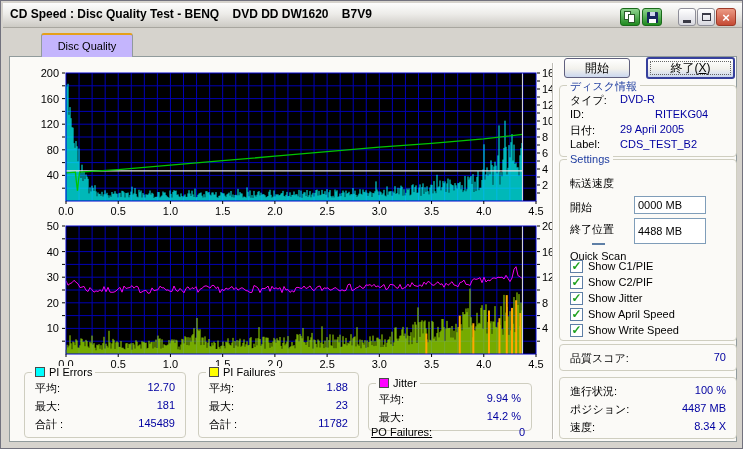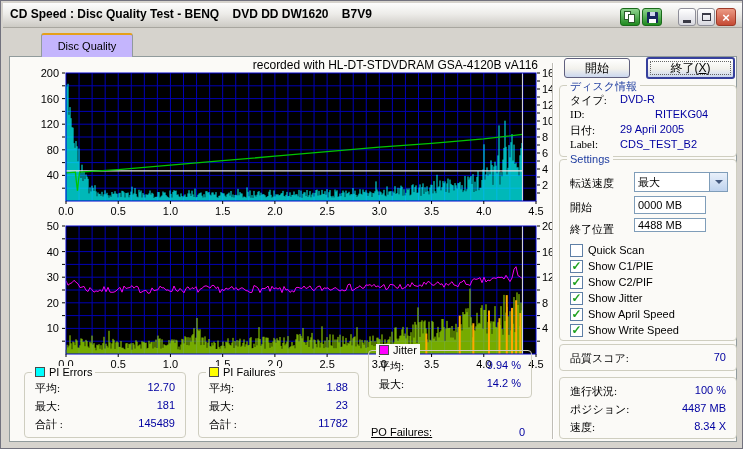--- a/index.html
+++ b/index.html
@@ -33,21 +33,21 @@
   .chart-header{position:absolute;left:240px;top:57px;width:297px;text-align:right;font-size:12px;color:#000;}
   svg text{font-family:"Liberation Sans",sans-serif;font-size:11px;fill:#000;}
   .divider{position:absolute;left:551px;top:62px;height:376px;width:0;
     border-left:1px solid #BFBDB6;border-right:1px solid #FFFFFF;}
   .fieldset{position:absolute;box-sizing:border-box;border:1px solid #CFCEC0;border-radius:4px;}
   .legend{position:absolute;top:-7px;left:7px;background:#FBFAF7;padding:0 3px;font-size:11px;
     display:flex;align-items:center;gap:4px;}
   .legend.blue{color:#1F3DA0;}
   .chip{display:inline-block;width:8px;height:8px;border:1px solid #4A4A4A;}
   .row{position:absolute;left:0;width:100%;height:15px;font-size:11px;}
-  .row .lbl{position:absolute;left:10px;color:#000;white-space:pre;font-family:Liberation Serif, serif;}
+  .row .lbl{position:absolute;left:10px;color:#000;white-space:pre;}
   .row .val{position:absolute;right:10px;color:#0000A0;text-align:right;white-space:pre;}
   .btn{position:absolute;box-sizing:border-box;border:1px solid #60607E;border-radius:3px;
     background:linear-gradient(180deg,#FFFFFF,#F2F1EC 55%,#CBD7EE);
     font-size:12px;color:#000;display:flex;align-items:center;justify-content:center;cursor:default;}
   .btn.default{border:2px solid #37409C;}
   .focus-dots{position:absolute;left:2px;top:2px;right:2px;bottom:2px;border:1px dotted #666;border-radius:1px;}
   .field{position:absolute;box-sizing:border-box;border:1px solid #7F9DB9;background:#fff;
     font-size:11px;color:#000;padding:1px 3px;font-family:"Liberation Sans",sans-serif;}
   .combo{position:absolute;box-sizing:border-box;border:1px solid #7F9DB9;background:#fff;display:flex;}
   .combo .cval{flex:1;font-size:11px;padding:2px 3px;color:#000;}
@@ -90,21 +90,20 @@
     <div class="tbtn close" style="left:713px;">
       <span>×</span>
     </div>
   </div>
 
   <div class="page"></div>
   <div class="tab">
     <span>Disc Quality</span>
   </div>
 
-  <div class="chart-header">recorded with HL-DT-STDVDRAM GSA-4120B vA116</div>
 
   <svg id="chart1" width="532" height="152" style="position:absolute;left:20px;top:64px;">
       <rect x="45" y="8" width="470" height="128" fill="#000"></rect>
       <line x1="58.05555555555556" y1="8" x2="58.05555555555556" y2="136" stroke="#0000B4" stroke-width="1"></line>
       <line x1="71.11111111111111" y1="8" x2="71.11111111111111" y2="136" stroke="#0000B4" stroke-width="1"></line>
       <line x1="84.16666666666666" y1="8" x2="84.16666666666666" y2="136" stroke="#0000B4" stroke-width="1"></line>
       <line x1="97.22222222222223" y1="8" x2="97.22222222222223" y2="136" stroke="#0000B4" stroke-width="1"></line>
       <line x1="110.27777777777779" y1="8" x2="110.27777777777779" y2="136" stroke="#0000B4" stroke-width="1"></line>
       <line x1="123.33333333333333" y1="8" x2="123.33333333333333" y2="136" stroke="#0000B4" stroke-width="1"></line>
       <line x1="136.38888888888889" y1="8" x2="136.38888888888889" y2="136" stroke="#0000B4" stroke-width="1"></line>
@@ -356,21 +355,21 @@
         <div class="row" style="top: 26px;">
           <span class="lbl">最大:</span>
           <span class="val">23</span>
         </div>
         <div class="row" style="top: 44px;">
           <span class="lbl">合計 :</span>
           <span class="val">11782</span>
         </div>
       </div>
   </div>
-  <div class="fieldset" style="left:367px;top:349px;width:164px;height:48px;">
+  <div class="fieldset" style="left:367px;top:382px;width:164px;height:48px;">
     <span class="legend">
       <span class="chip" style="background: rgb(255, 0, 255);"></span>
       <span>Jitter</span>
     </span>
     <div class="rows">
         <div class="row" style="top: 8px;">
           <span class="lbl">平均:</span>
           <span class="val">9.94 %</span>
         </div>
         <div class="row" style="top: 26px;">
@@ -412,36 +411,30 @@
           <span class="val" style="right: auto; left: 60px; text-align: left;">CDS_TEST_B2</span>
         </div>
       </div>
   </div>
 
   <div class="fieldset" style="left:558px;top:158px;width:178px;height:182px;">
     <span class="legend blue">Settings</span>
     <div class="row" style="top:16px;">
         <span class="lbl">転送速度</span>
       </div>
-    <div class="combo" style="left:74px;top:12px;width:94px;height:20px;">
-      <span class="cval">最大</span>
-      <span class="cbtn">
-          <span class="arrow-down"></span>
-        </span>
-    </div>
     <div class="row" style="top:40px;">
         <span class="lbl">開始</span>
       </div>
     <input class="field" style="left: 74px; top: 36px; width: 72px; height: 18px;" value="0000 MB">
     <div class="row" style="top:62px;">
         <span class="lbl">終了位置</span>
       </div>
-    <input class="field" style="left: 74px; top: 58px; width: 72px; height: 14px;" value="4488 MB">
+    <input class="field" style="left: 74px; top: 58px; width: 72px; height: 26px;" value="4488 MB">
     <div class="checks">
-        <div class="cb-row" style="top: 83px;">
+        <div class="cb-row" style="top: 83px; flex-direction: column;">
           <span class="cb"></span>
           <span>Quick Scan</span>
         </div>
         <div class="cb-row" style="top: 99px;">
           <span class="cb">
             <span class="mark">✓</span>
           </span>
           <span>Show C1/PIE</span>
         </div>
         <div class="cb-row" style="top: 115px;">

